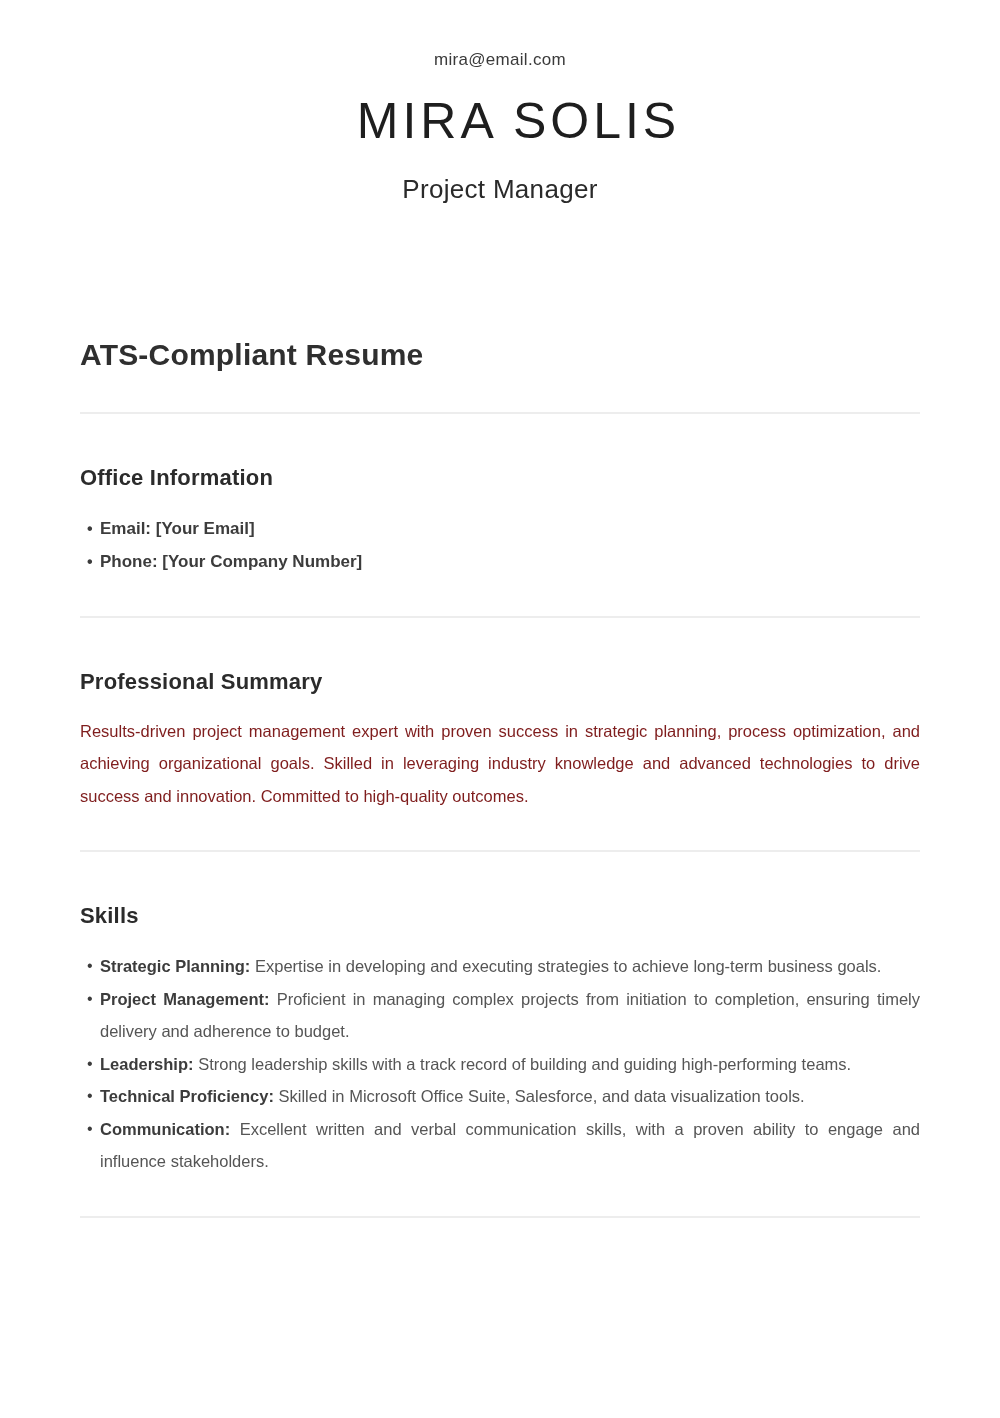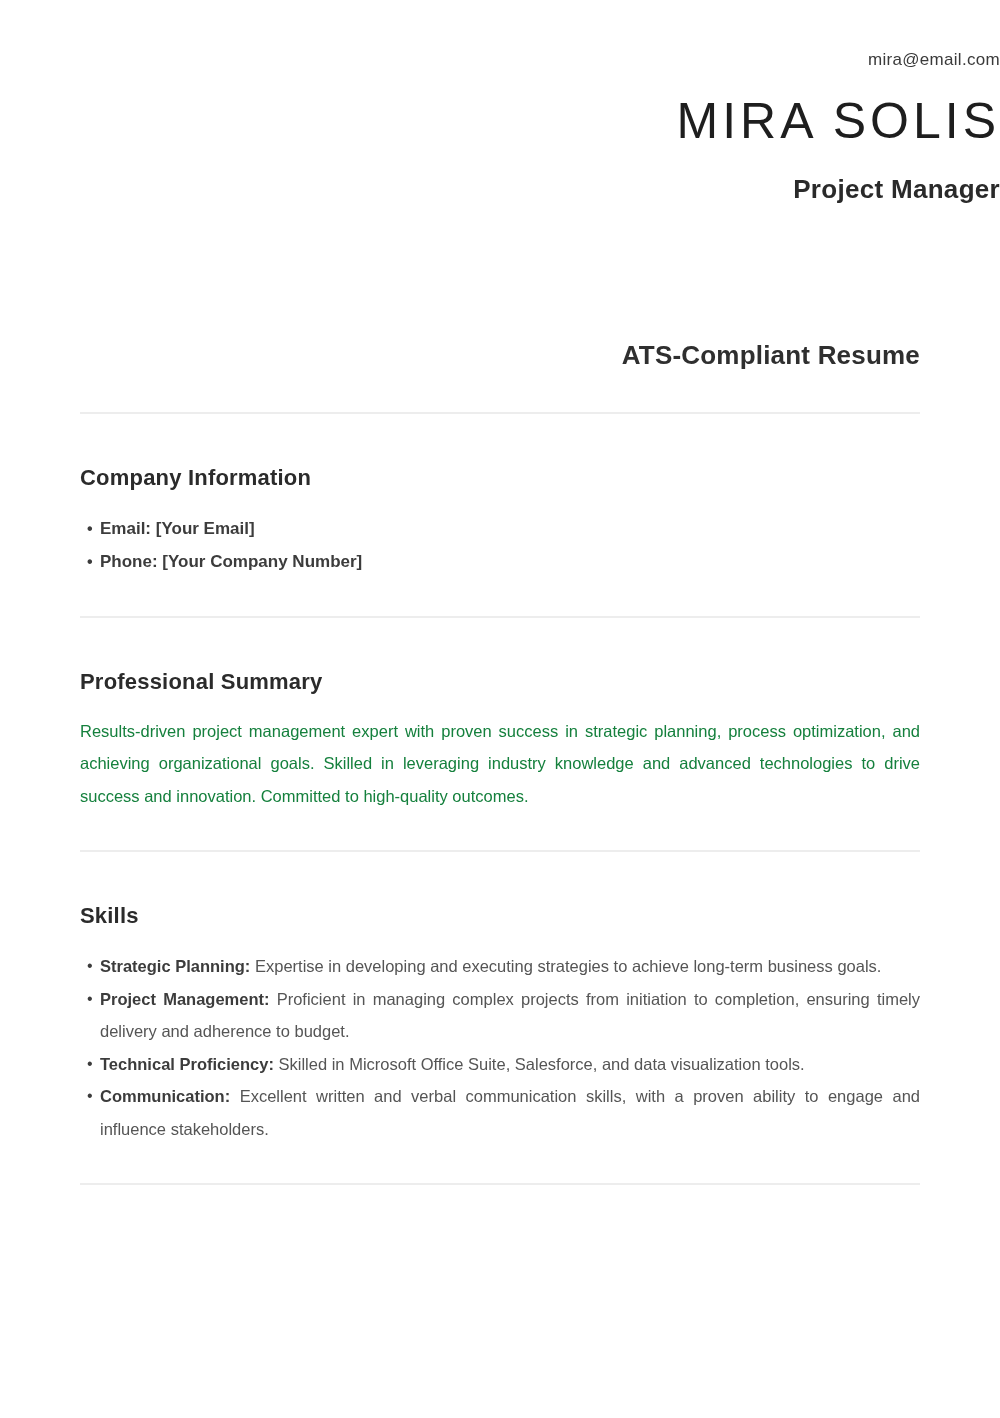--- a/index.html
+++ b/index.html
@@ -8,55 +8,55 @@
     width: 1000px;
     min-height: 1418px;
     margin: 0 auto;
     font-family: "Liberation Sans", sans-serif;
     background: #ffffff;
   }
 
   
   .doc-header {
     padding-top: 50px;
-    text-align: right;
+    text-align: center;
   }
   .header-email {
     font-size: 17px;
     line-height: 20px;
     color: #3a3a3a;
     letter-spacing: 0.3px;
   }
   .header-name {
     margin-top: 16px;
     font-size: 50px;
     line-height: 70px;
     font-weight: 500;
     letter-spacing: 4px;
     color: #1e1e1e;
     margin-left: 37px;
   }
   .header-role {
     margin-top: 16px;
     font-size: 26px;
     line-height: 34px;
-    font-weight: 700;
+    font-weight: 400;
     color: #2a2a2a;
     letter-spacing: 0.3px;
   }
 
   
   .content {
     width: 840px;
     margin: 0 auto;
   }
   .doc-title {
     margin-top: 130px;
-    text-align: right;
-    font-size: 26px;
+    text-align: left;
+    font-size: 30px;
     line-height: 38px;
     font-weight: 700;
     color: #2f2f2f;
     letter-spacing: 0.2px;
   }
   hr.divider {
     border: none;
     height: 2px;
     background: #ededed;
     margin-top: 38px;
@@ -105,21 +105,21 @@
     text-align: justify;
   }
   .lead {
     font-weight: 700;
     color: #3c3c3c;
   }
 
   .summary-paragraph {
     font-size: 16.5px;
     line-height: 32.4px;
-    color: #15803d;
+    color: #7f1d1d;
     text-align: justify;
   }
 
   .bottom-space { height: 20px; }
 </style>
 </head>
 <body>
 
 <div class="doc-header">
   <div class="header-email">mira@email.com</div>
@@ -127,41 +127,42 @@
   <div class="header-role">Project Manager</div>
 </div>
 
 <div class="content">
 
   <div class="doc-title">ATS-Compliant Resume</div>
 
   <hr class="divider">
 
   <section>
-    <div class="section-heading">Company Information</div>
+    <div class="section-heading">Office Information</div>
     <ul class="bullet-list contact-list">
       <li><span class="lead">Email:</span> <span>[Your Email]</span></li>
       <li><span class="lead">Phone:</span> <span>[Your Company Number]</span></li>
     </ul>
   </section>
 
   <hr class="divider">
 
   <section>
     <div class="section-heading">Professional Summary</div>
     <p class="summary-paragraph">Results-driven project management expert with proven success in strategic planning, process optimization, and achieving organizational goals. Skilled in leveraging industry knowledge and advanced technologies to drive success and innovation. Committed to high-quality outcomes.</p>
   </section>
 
   <hr class="divider">
 
   <section>
     <div class="section-heading">Skills</div>
     <ul class="bullet-list skills-list">
       <li><span class="lead">Strategic Planning:</span> <span>Expertise in developing and executing strategies to achieve long-term business goals.</span></li>
       <li><span class="lead">Project Management:</span> <span>Proficient in managing complex projects from initiation to completion, ensuring timely delivery and adherence to budget.</span></li>
+      <li><span class="lead">Leadership:</span> <span>Strong leadership skills with a track record of building and guiding high-performing teams.</span></li>
       <li><span class="lead">Technical Proficiency:</span> <span>Skilled in Microsoft Office Suite, Salesforce, and data visualization tools.</span></li>
       <li><span class="lead">Communication:</span> <span>Excellent written and verbal communication skills, with a proven ability to engage and influence stakeholders.</span></li>
     </ul>
   </section>
 
   <hr class="divider">
 
   <div class="bottom-space"></div>
 </div>
 

